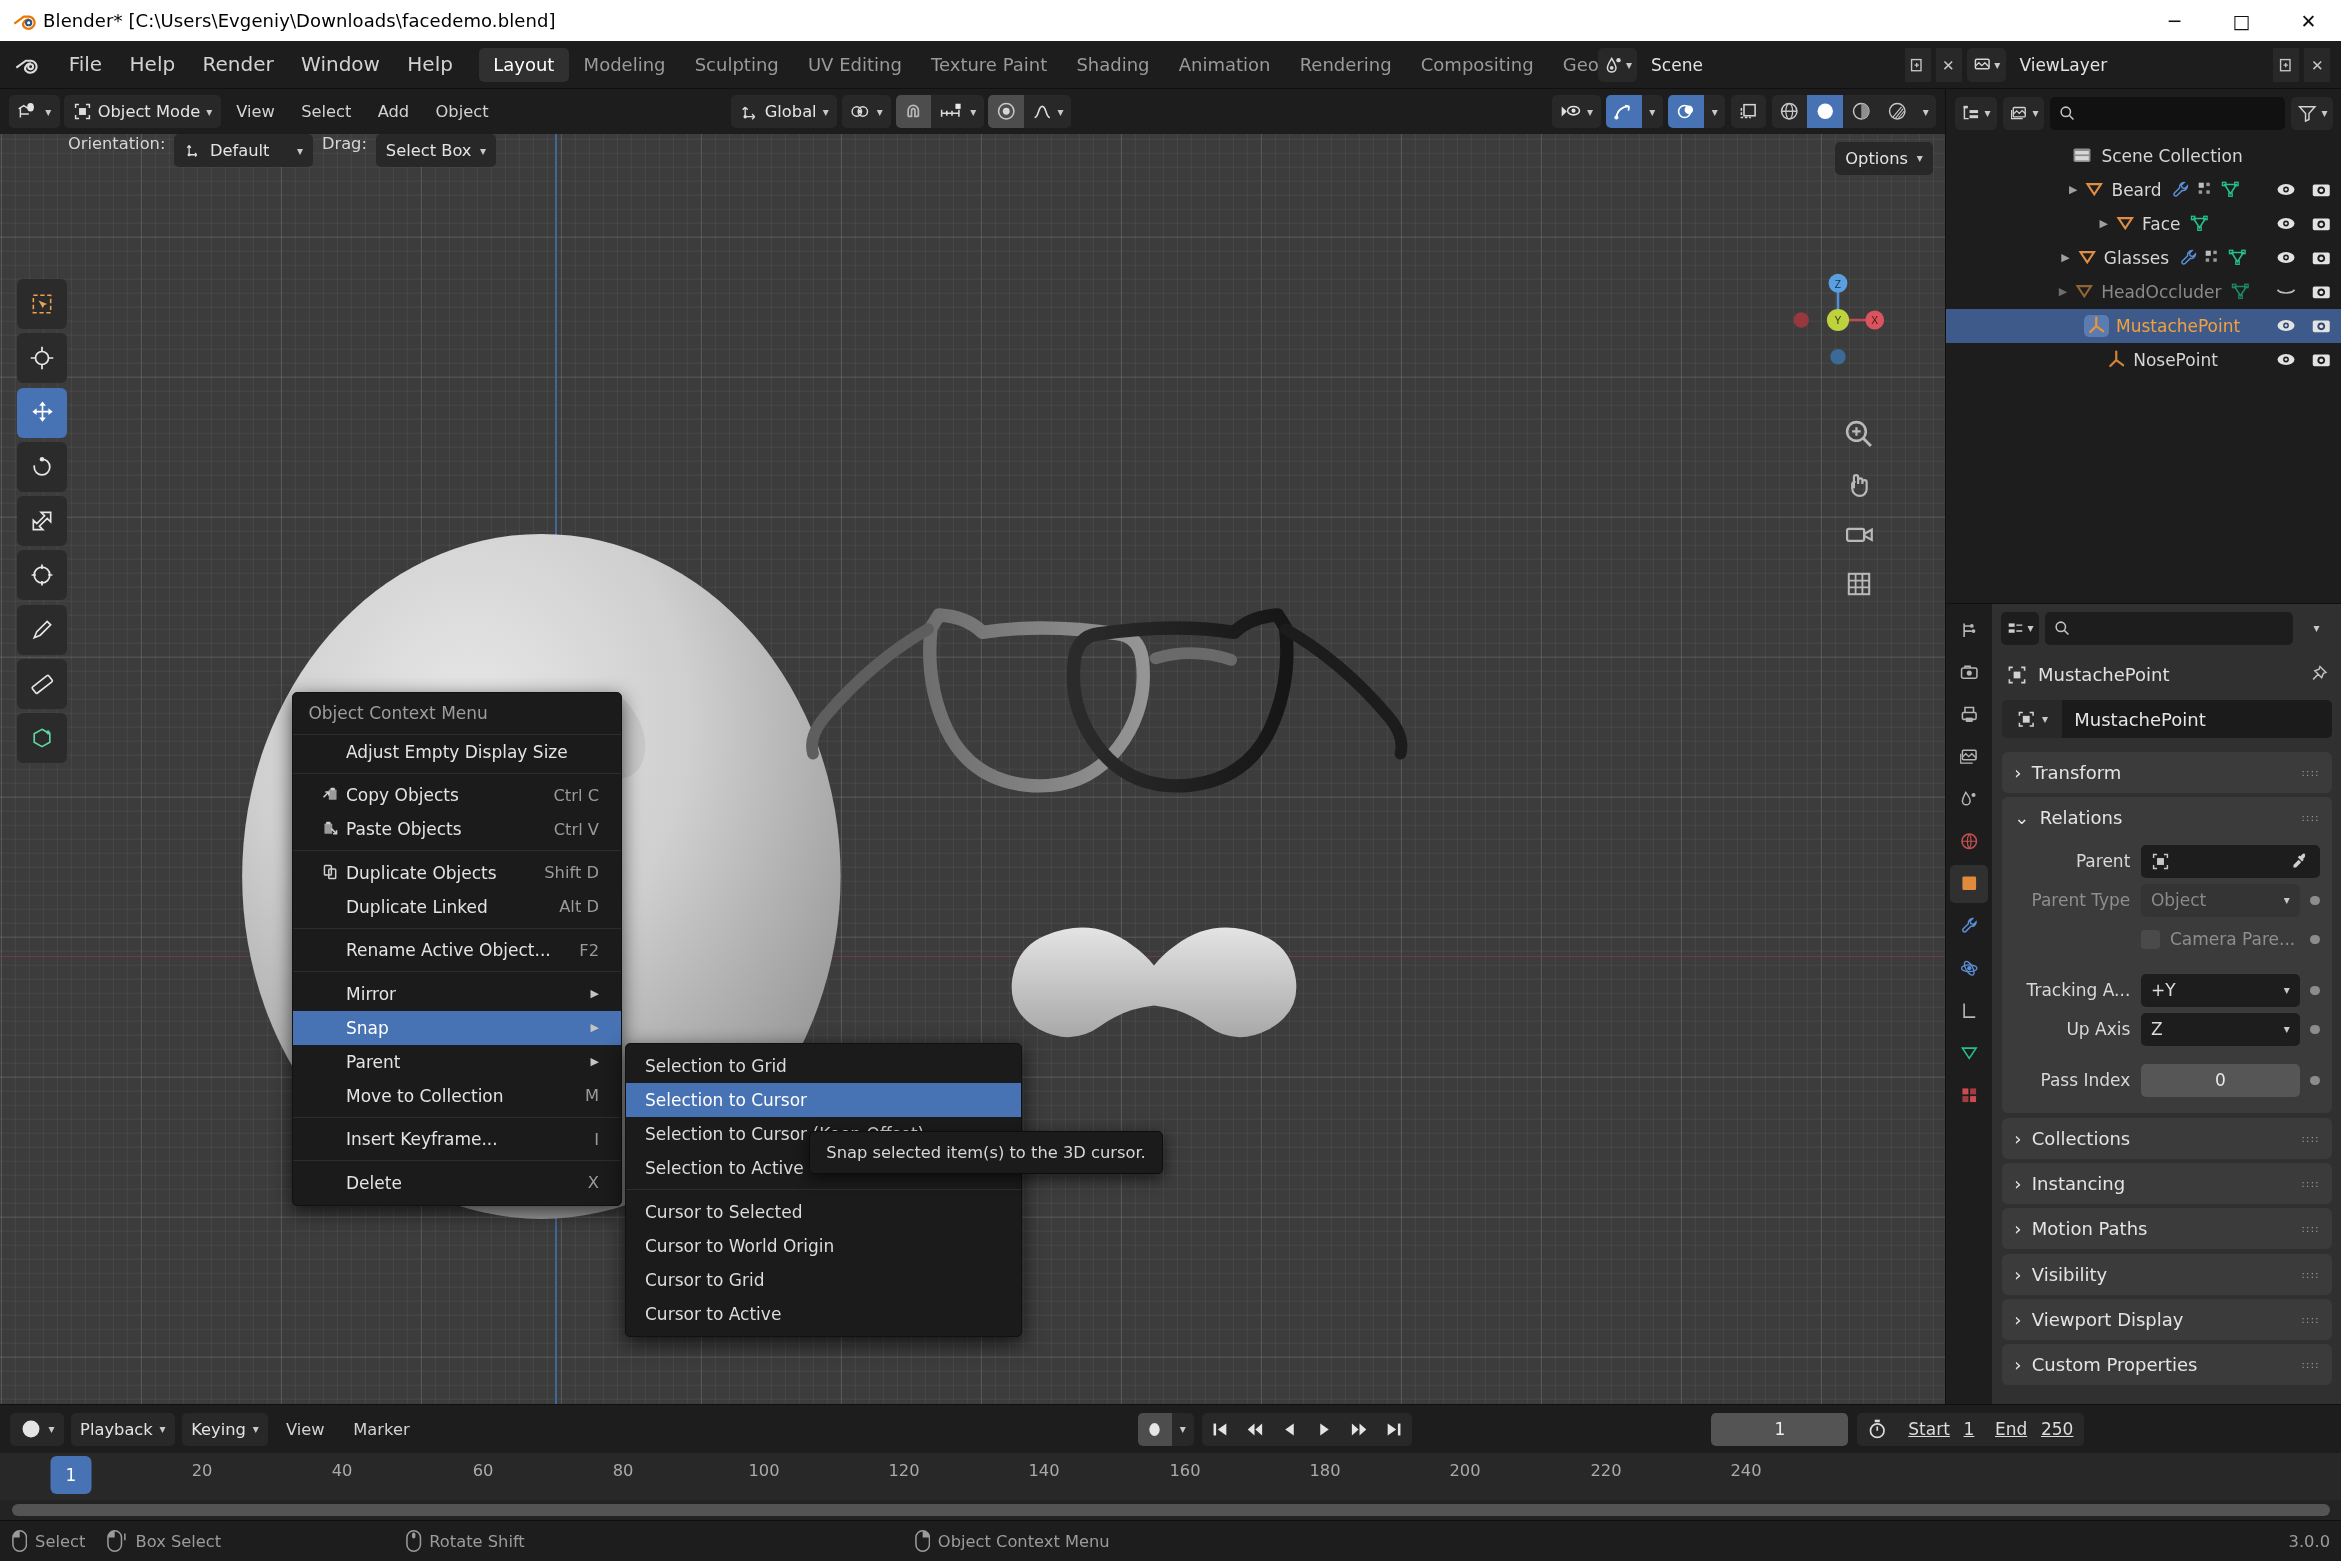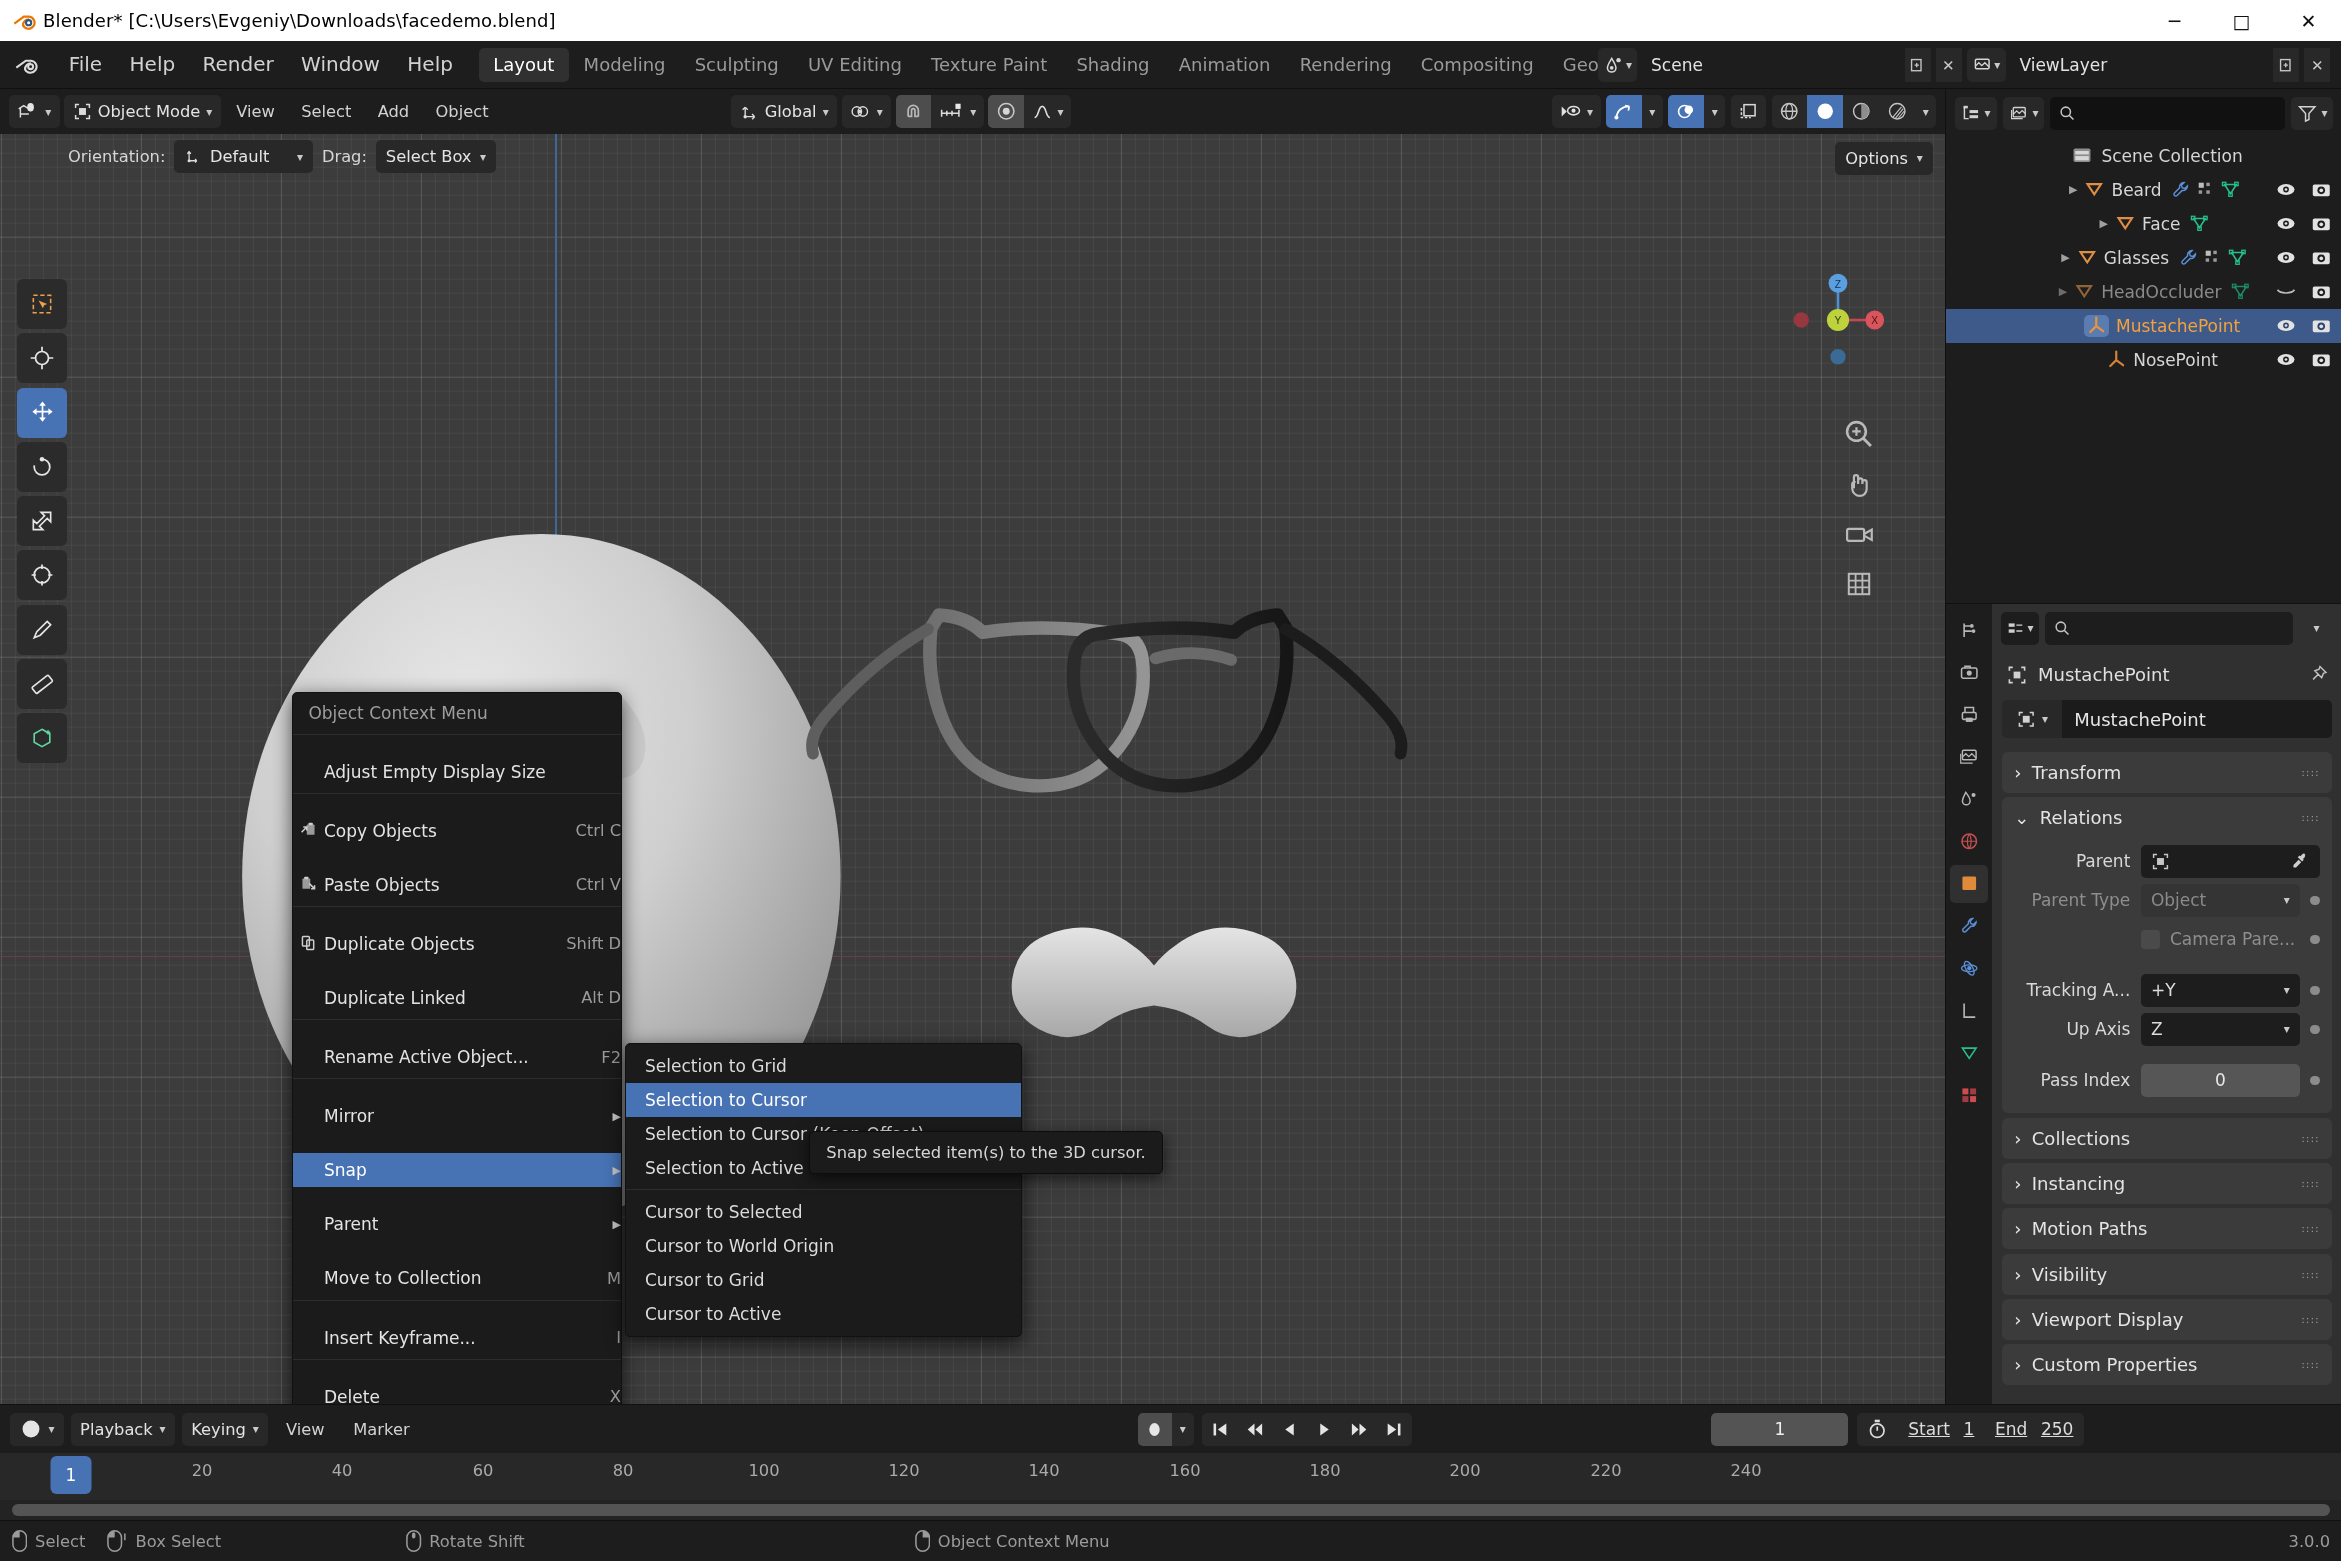--- a/index.html
+++ b/index.html
@@ -57,21 +57,21 @@
   .vhbtn{background:#282828;border-radius:5.1px;height:33px;display:flex;align-items:center;
     padding:0 8.6px;gap:6px;color:#e4e4e4;font-size:16.3px;cursor:default;}
   .vh-menu{color:#d2d2d2;font-size:16.3px;padding:0 11px;line-height:29px;border-radius:3.4px;cursor:default;}
   .seg{display:flex;background:#282828;border-radius:5.1px;overflow:hidden;height:33px;align-items:center;}
   .seg > div{height:33px;display:flex;align-items:center;justify-content:center;padding:0 7.7px;}
   .seg .on{background:#4772b3;}
   .seg .sel{background:#4d4d4d;}
 
   
   .vp-subheader{position:absolute;top:45px;left:0;right:0;height:45px;
-    display:flex;align-items:center;padding-left:68px;gap:8.6px;z-index:24;}
+    display:flex;padding-left:68px;gap:8.6px;z-index:24;}
   .lbl{color:#d6d6d6;font-size:16.3px;}
   .drop{background:#282828;border-radius:5.1px;height:33px;display:flex;align-items:center;
     padding:0 10.3px;gap:8.6px;color:#e4e4e4;font-size:16.3px;min-width:60px;}
   .opt-btn{position:absolute;right:12px;top:7.7px;background:#282828;border-radius:5.1px;height:33px;
     display:flex;align-items:center;padding:0 10.3px;gap:8.6px;color:#e4e4e4;font-size:16.3px;}
 
   
   .vp-info{position:absolute;left:111px;top:190px;color:#e6e6e6;font-size:17px;line-height:31px;
     text-shadow:0.9px 0.9px 1.7px rgba(0,0,0,.8);z-index:5;}
 
@@ -84,22 +84,22 @@
   
   .gizmo{position:absolute;right:60px;top:184px;width:94px;height:94px;z-index:20;}
   .navbtns{position:absolute;right:67px;top:325px;display:flex;flex-direction:column;gap:11px;z-index:20;}
   .navbtn{width:39px;height:39px;display:flex;align-items:center;justify-content:center;}
 
   
   .ctxmenu{position:absolute;left:292px;top:603px;width:330px;background:#1b1b1b;
     border:0.9px solid #111;border-radius:5.1px;box-shadow:0 5.1px 19px rgba(0,0,0,.65);z-index:60;
     padding:0 0 5.1px 0;}
   .ctx-title{color:#9d9d9d;font-size:17px;padding:10.3px 15.4px 10.3px 15.4px;border-bottom:0.9px solid #2d2d2d;}
-  .ctx-item{height:34px;display:flex;align-items:center;padding:0 0;color:#e4e4e4;font-size:17px;
-    cursor:default;position:relative;margin-top:20px;}
+  .ctx-item{height:34px;display:flex;align-items:center;padding:0 22px;color:#e4e4e4;font-size:17px;
+    cursor:default;position:relative;}
   .ctx-item.hl{background:#4772b3;color:#fff;}
   .ctx-ico{width:31px;flex:none;display:flex;align-items:center;justify-content:center;}
   .ctx-label{flex:1;}
   .ctx-key{color:#9a9a9a;font-size:16.3px;margin-left:12px;}
   .ctx-arrow{margin-left:8.6px;font-size:11px;color:#c3c3c3;}
   .ctx-sep{height:0.9px;background:#2d2d2d;margin:4.3px 0;}
 
   
   .submenu{position:absolute;left:625px;top:954px;width:397px;background:#1b1b1b;
     border:0.9px solid #111;border-radius:5.1px;box-shadow:0 5.1px 19px rgba(0,0,0,.65);z-index:61;

